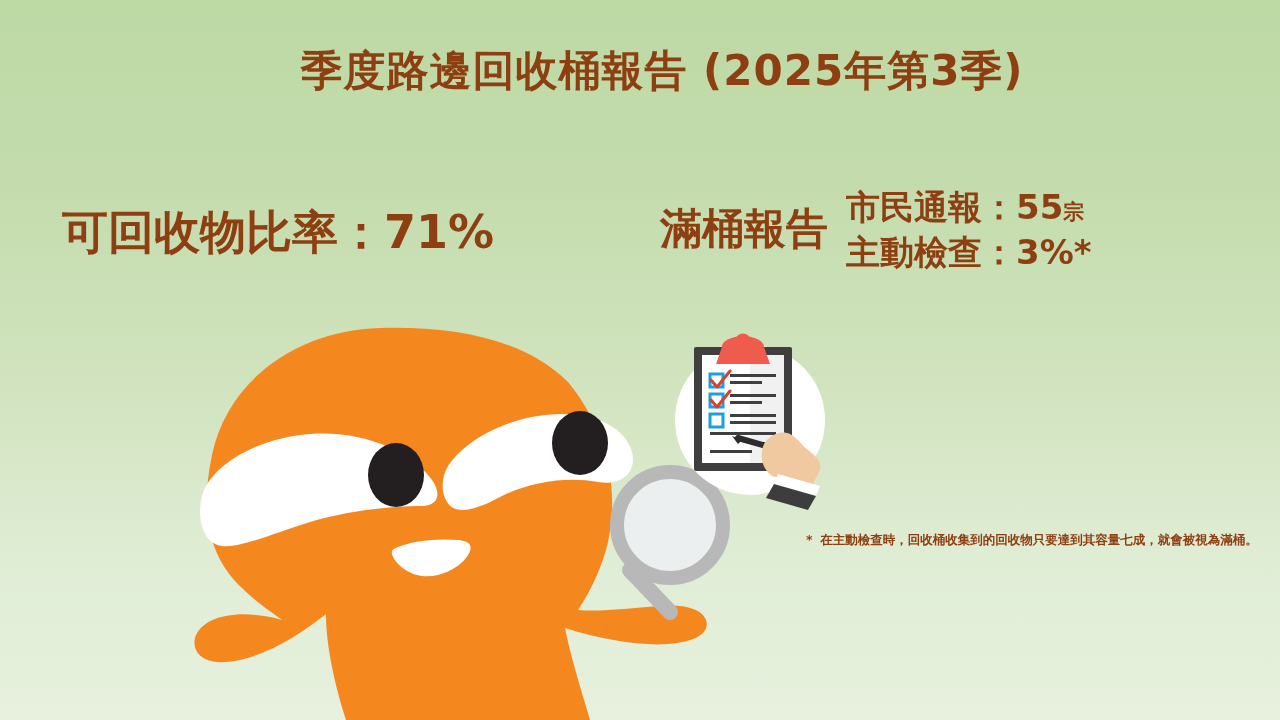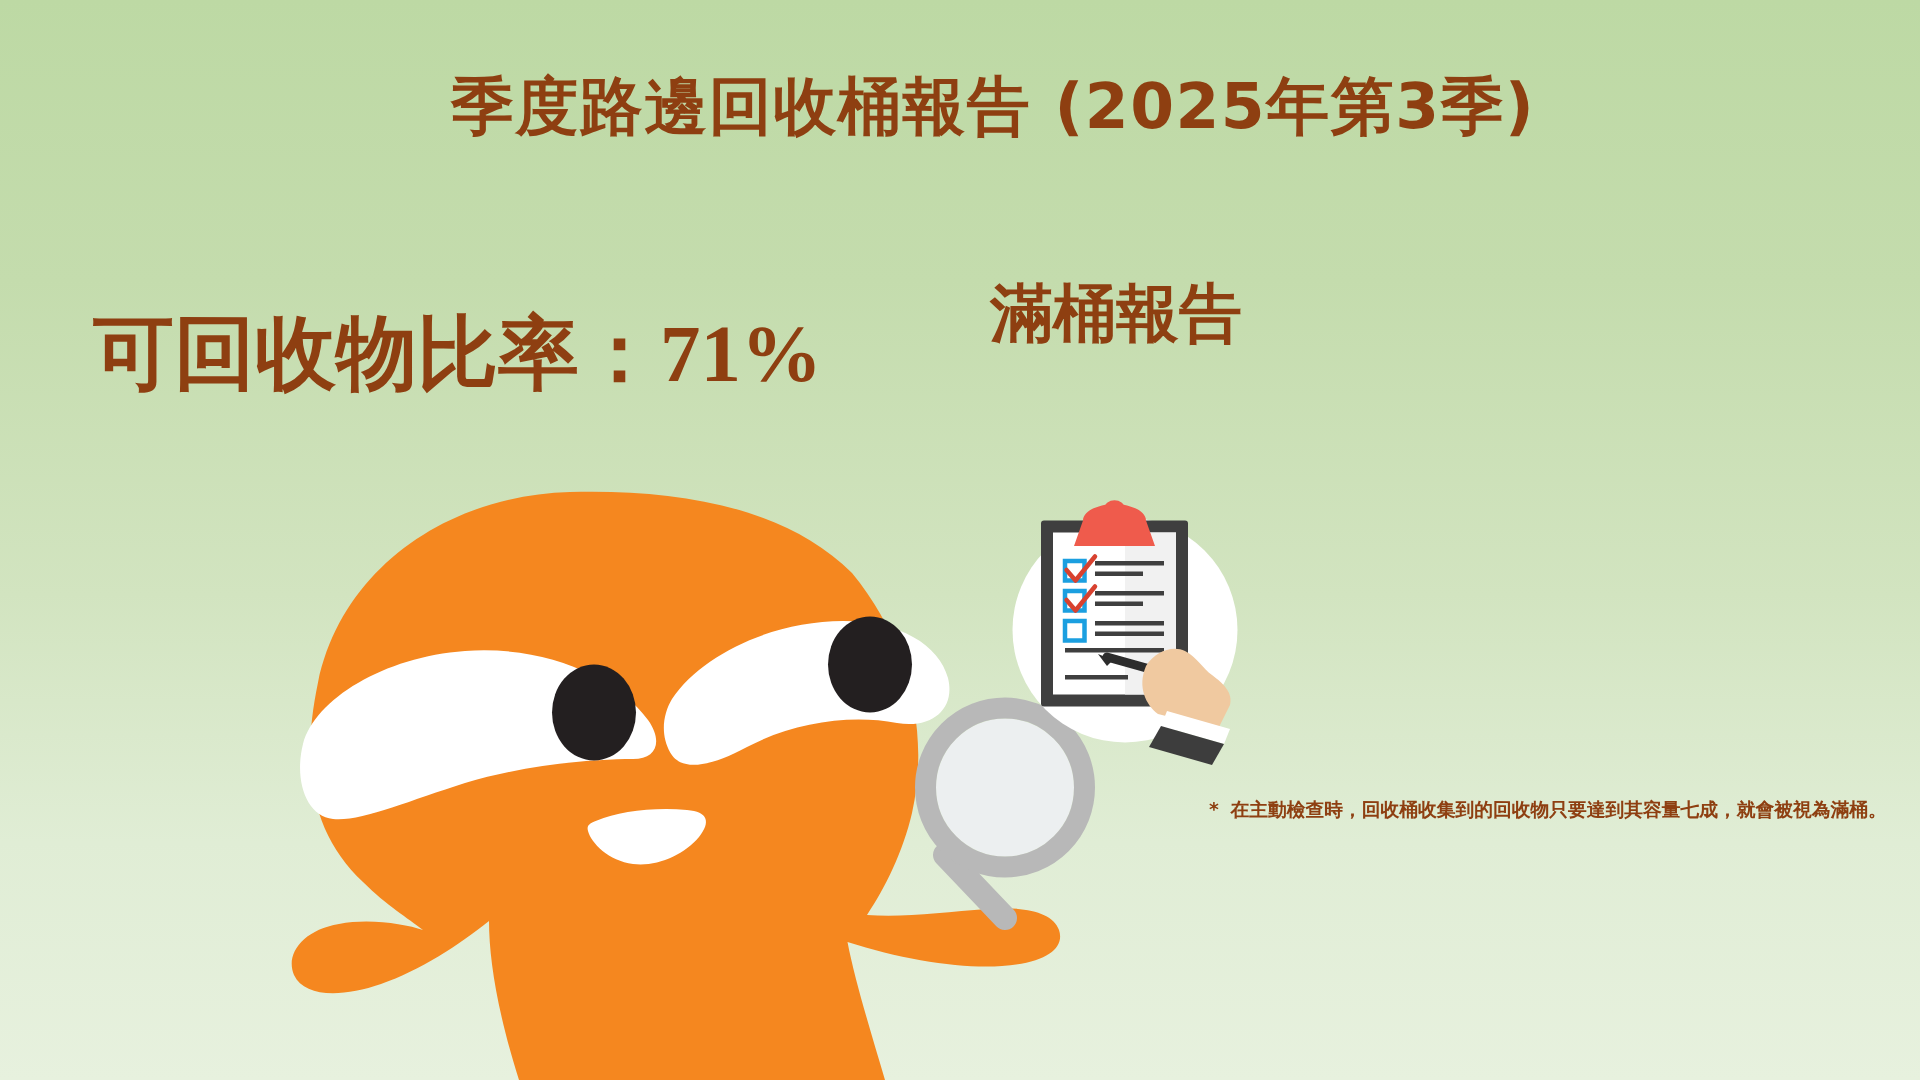--- a/index.html
+++ b/index.html
@@ -36,26 +36,25 @@
     white-space: nowrap;
     line-height: 1.1;
     margin-left: 22px;
   }
 
   
   #stat-recyclable {
     position: absolute;
     top: 207px;
     left: 62px;
-    font-size: 54px;
+    font-size: 46px;
     font-weight: bold;
     color: #8e3f11;
     white-space: nowrap;
     line-height: 1.1;
-    font-family: Liberation Serif, serif;
   }
 
   
   #fullbin-group {
     position: absolute;
     top: 186px;
     left: 660px;
     display: flex;
     align-items: center;
     gap: 18px;
@@ -132,20 +131,28 @@
 <body>
 
 <div id="slide">
 
   <div id="title">季度路邊回收桶報告 (2025年第3季)</div>
 
   <div id="stat-recyclable">可回收物比率：71%</div>
 
   <div id="fullbin-group">
     <div id="fullbin-label">滿桶報告</div>
+    <div id="fullbin-values">
+      <div class="fullbin-line">
+        <span>市民通報：</span><span>55</span><span class="unit-suffix">宗</span>
+      </div>
+      <div class="fullbin-line">
+        <span>主動檢查：</span><span>3%*</span>
+      </div>
+    </div>
   </div>
 
   <div id="footnote">
     <span class="fn-mark">*</span>
     <span class="fn-body">在主動檢查時，回收桶收集到的回收物只要達到其容量七成，就會被視為滿桶。</span>
   </div>
 
   <div id="mascot">
     <svg viewBox="0 0 620 400" width="620" height="400" xmlns="http://www.w3.org/2000/svg">
 

